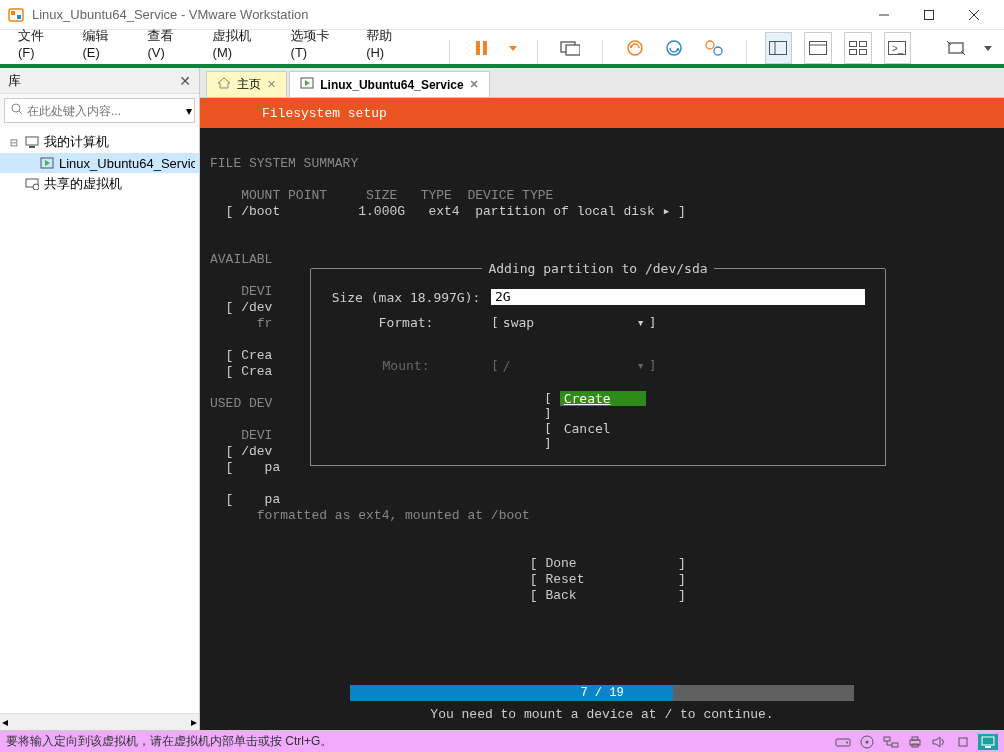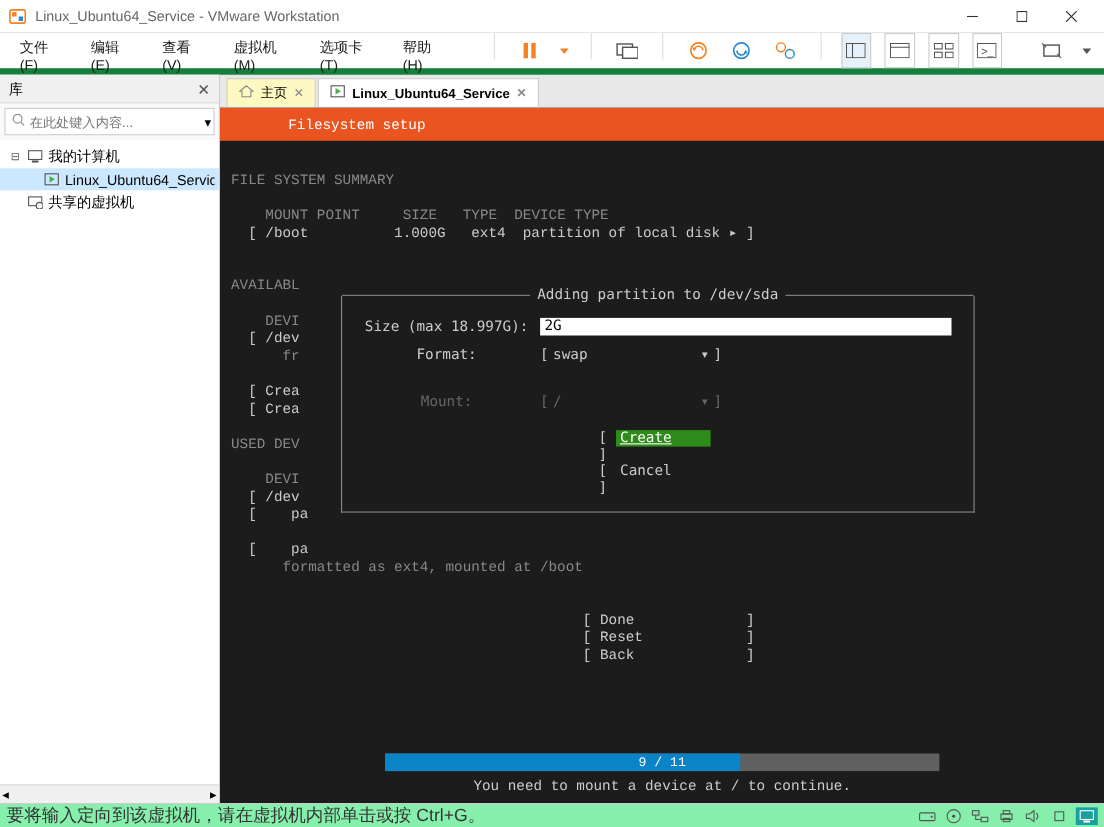--- a/index.html
+++ b/index.html
@@ -6,21 +6,21 @@
 body { font-family: "Segoe UI", Tahoma, sans-serif; font-size: 12px; width: 1004px; height: 752px; overflow: hidden; background: #fff; }
 
 
 .titlebar { height: 30px; display: flex; align-items: center; padding: 0 8px; border-bottom: 1px solid #e5e5e5; }
 .titlebar .app-icon { width: 16px; height: 16px; margin-right: 8px; }
 .titlebar .title { flex: 1; color: #666; font-size: 13px; }
 .titlebar .win-controls { display: flex; gap: 0; }
 .titlebar .win-btn { width: 45px; height: 30px; display: flex; align-items: center; justify-content: center; color: #555; }
 
 
-.menubar { height: 38px; display: flex; align-items: flex-start; padding: 0 10px; border-bottom: 6px solid #15803d; gap: 12px; }
+.menubar { height: 38px; display: flex; align-items: flex-end; padding: 0 10px; border-bottom: 4px solid #15803d; gap: 12px; }
 .menu-item { padding: 4px 8px; color: #1a1a1a; font-size: 13px; }
 .toolbar-sep { width: 1px; height: 24px; background: #ddd; margin: 0 6px; }
 .toolbar-btn { width: 32px; height: 32px; display: flex; align-items: center; justify-content: center; border: 1px solid transparent; }
 .toolbar-btn.active { border: 1px solid #b3d7f2; background: #e5f1fb; }
 .toolbar-btn.grouped { border: 1px solid #ccc; }
 
 
 .main { display: flex; height: 662px; }
 
 
@@ -69,21 +69,21 @@
 .dlg-btn.sel .inner { background: #2e8b1a; color: #fff; }
 
 
 .console-footer { position: absolute; bottom: 0; left: 0; right: 0; }
 .progress { height: 16px; background: #606060; margin: 0 150px; position: relative; }
 .progress-fill { height: 100%; background: #0a84c6; width: 64%; }
 .progress-text { position: absolute; top: 0; left: 0; right: 0; text-align: center; color: #fff; font-size: 12px; line-height: 16px; }
 .console-msg { text-align: center; color: #ccc; padding: 6px 0 8px 0; font-size: 13px; }
 
 
-.statusbar { height: 22px; border-top: 1px solid #ccc; display: flex; align-items: center; padding: 0 6px; font-size: 16px; background: #86efac; }
+.statusbar { height: 22px; border-top: 1px solid #ccc; display: flex; align-items: center; padding: 0 6px; font-size: 12px; background: #f0abfc; }
 .statusbar .status-text { flex: 1; color: #333; }
 .status-icons { display: flex; gap: 6px; align-items: center; }
 .status-icon { width: 18px; height: 16px; display: flex; align-items: center; justify-content: center; color: #555; }
 </style>
 </head>
 <body>
 
 <div class="titlebar">
   <span class="app-icon">
     <svg viewBox="0 0 16 16">
@@ -329,21 +329,21 @@
         </div>
         <div class="dlg-buttons">
           <div class="dlg-btn sel"><span style="color:#ccc">[ </span><span class="inner"><span style="text-decoration:underline">Create</span></span><span style="color:#ccc"> ]</span></div><br>
           <div class="dlg-btn"><span style="color:#ccc">[ </span><span class="inner" style="color:#ccc">Cancel</span><span style="color:#ccc"> ]</span></div>
         </div>
       </div>
 
       <div class="console-footer">
         <div class="progress">
           <div class="progress-fill"></div>
-          <div class="progress-text">9 / 11</div>
+          <div class="progress-text">7 / 19</div>
         </div>
         <div class="console-msg">You need to mount a device at / to continue.</div>
       </div>
     </div>
   </div>
 </div>
 
 <div class="statusbar">
   <span class="status-text">要将输入定向到该虚拟机，请在虚拟机内部单击或按 Ctrl+G。</span>
   <div class="status-icons">

